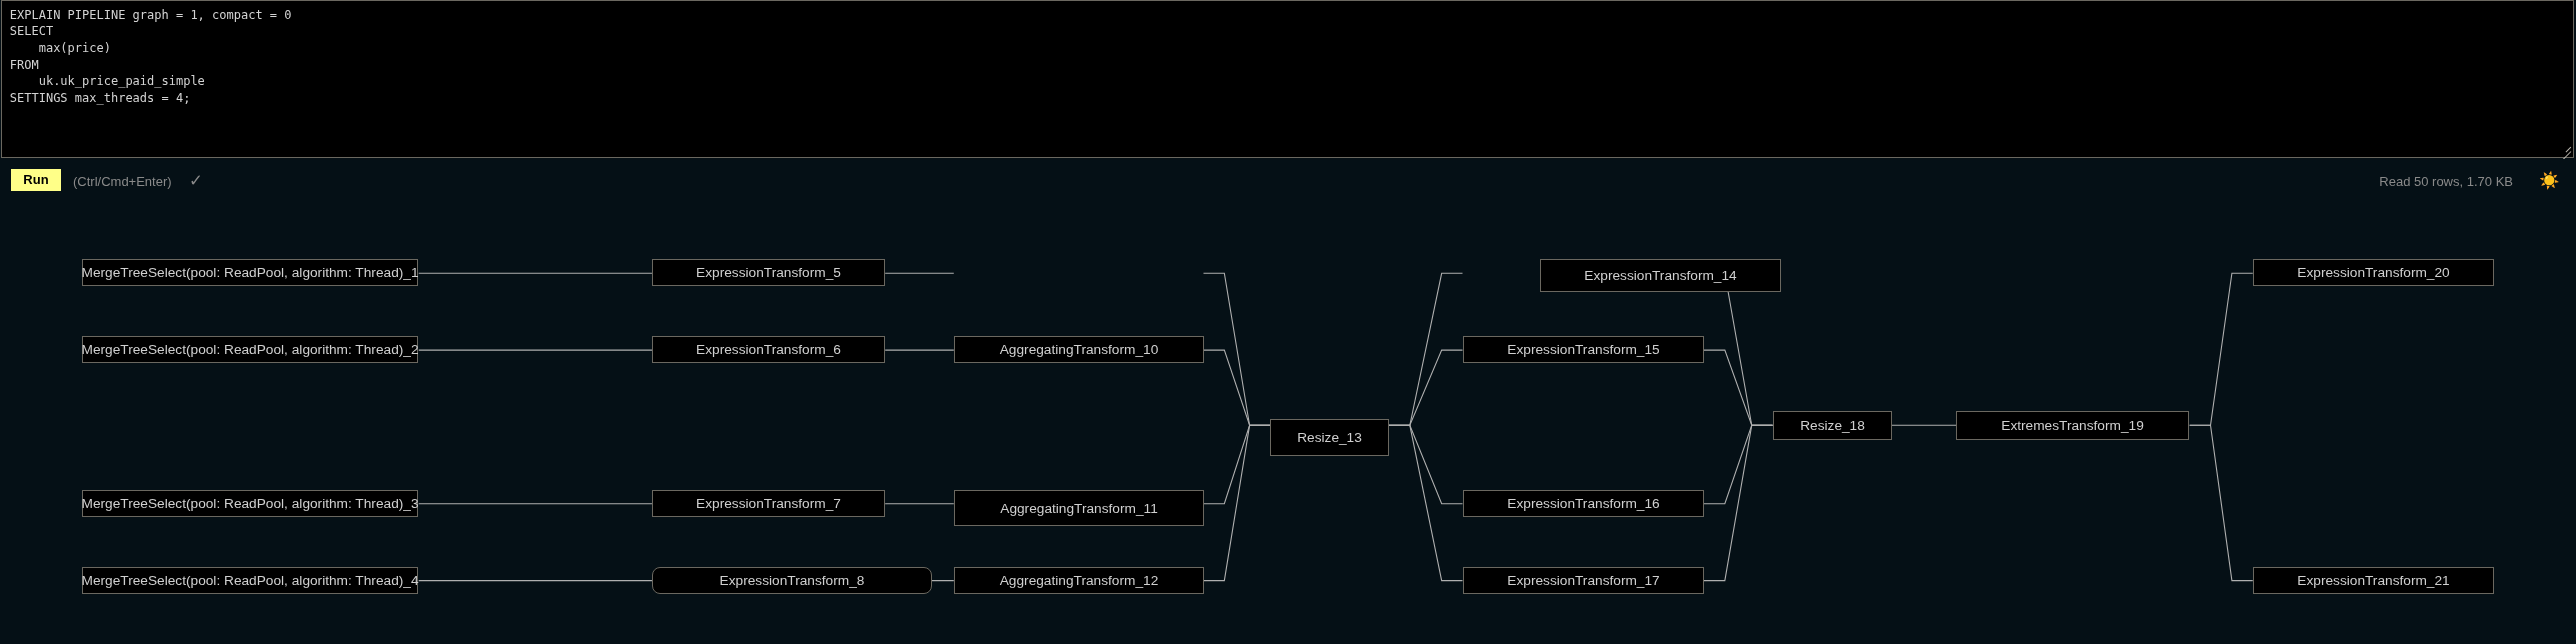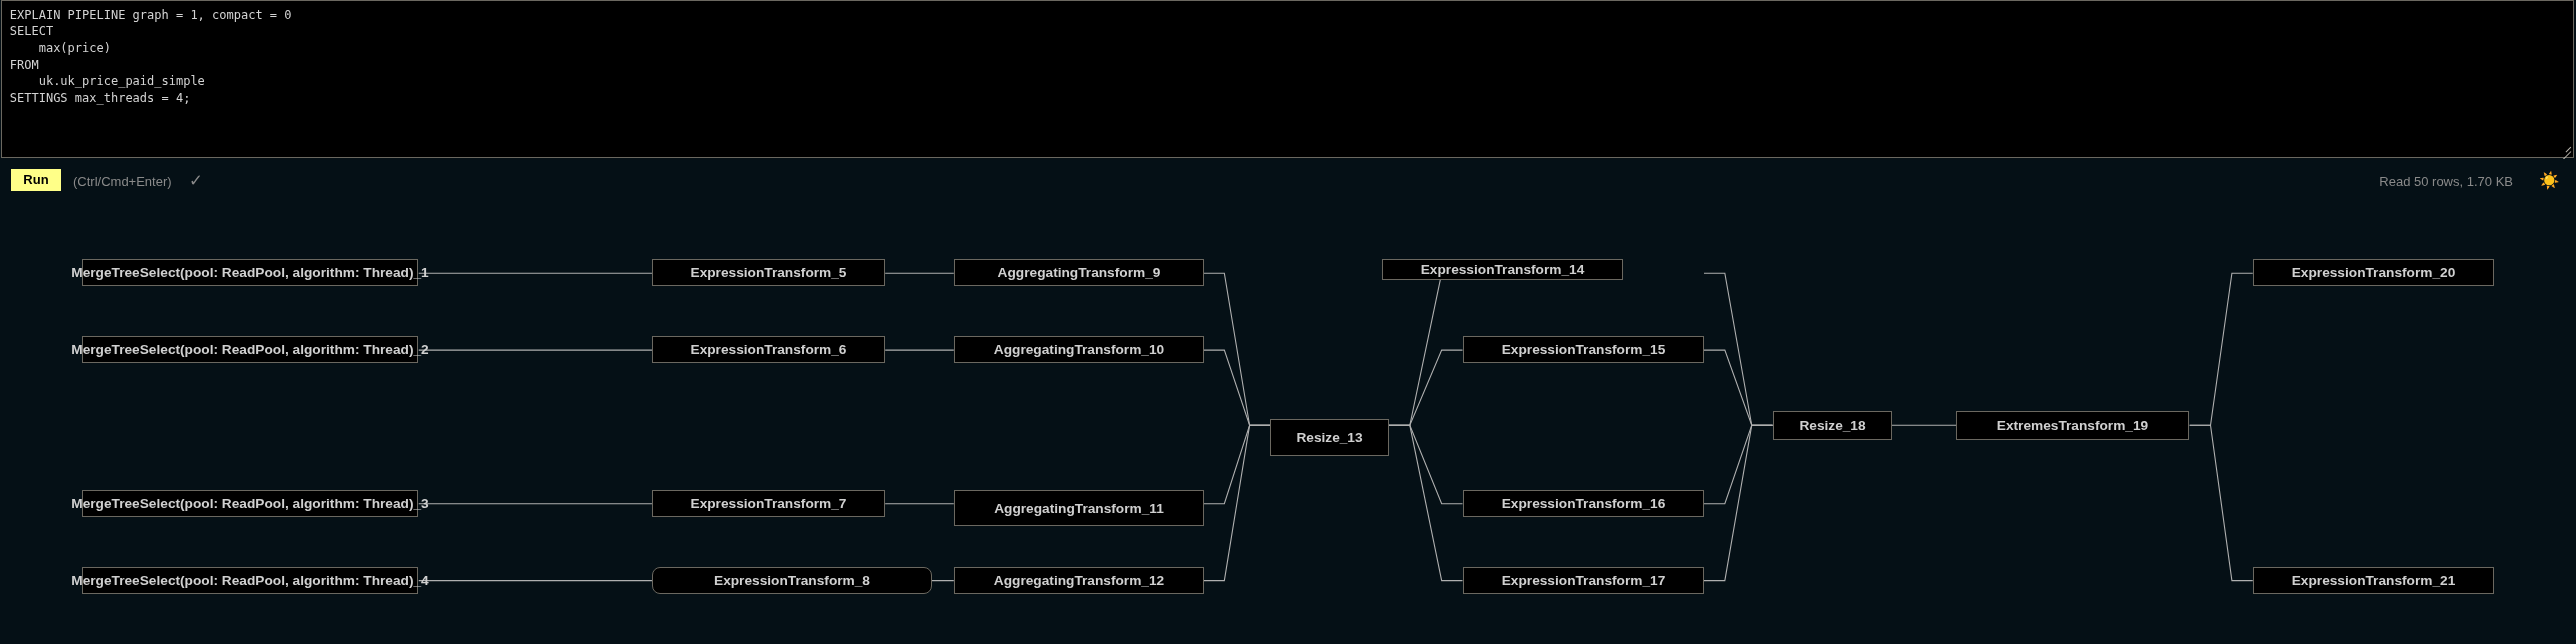--- a/index.html
+++ b/index.html
@@ -92,21 +92,20 @@
   }
   .gnode {
     position:absolute;
     background:#000000;
     border:1.1px solid #6b6860;
     color:#d0d0d0;
     font-size:13.7px;
     display:flex; align-items:center; justify-content:center;
     white-space:nowrap;
     cursor:pointer;
-    font-weight:bold;
   }
 </style>
 </head>
 <body>
 
 <div id="editor-wrap">
   <textarea id="sql-editor" spellcheck="false" style="">EXPLAIN PIPELINE graph = 1, compact = 0
 SELECT
     max(price)
 FROM
@@ -170,36 +169,33 @@
     </div>
     <div class="gnode" style="left: 652px; top: 137px; width: 233px; height: 27.4px;">
       <span>ExpressionTransform_6</span>
     </div>
     <div class="gnode" style="left: 652px; top: 291px; width: 233px; height: 27.4px;">
       <span>ExpressionTransform_7</span>
     </div>
     <div class="gnode" style="left: 652px; top: 368px; width: 280px; height: 27.4px; border-radius: 8px;">
       <span>ExpressionTransform_8</span>
     </div>
-    <div class="gnode" style="left: 954px; top: 60px; width: 250px; height: 27.4px;">
-      <span>AggregatingTransform_9</span>
-    </div>
     <div class="gnode" style="left: 954px; top: 137px; width: 250px; height: 27.4px;">
       <span>AggregatingTransform_10</span>
     </div>
     <div class="gnode" style="left: 954px; top: 291px; width: 250px; height: 36px;">
       <span>AggregatingTransform_11</span>
     </div>
     <div class="gnode" style="left: 954px; top: 368px; width: 250px; height: 27.4px;">
       <span>AggregatingTransform_12</span>
     </div>
     <div class="gnode" style="left: 1270px; top: 220px; width: 119px; height: 37px;">
       <span>Resize_13</span>
     </div>
-    <div class="gnode" style="left: 1382px; top: 60px; width: 241px; height: 21px;">
+    <div class="gnode" style="left: 1540px; top: 60px; width: 241px; height: 33px;">
       <span>ExpressionTransform_14</span>
     </div>
     <div class="gnode" style="left: 1463px; top: 137px; width: 241px; height: 27.4px;">
       <span>ExpressionTransform_15</span>
     </div>
     <div class="gnode" style="left: 1463px; top: 291px; width: 241px; height: 27.4px;">
       <span>ExpressionTransform_16</span>
     </div>
     <div class="gnode" style="left: 1463px; top: 368px; width: 241px; height: 27.4px;">
       <span>ExpressionTransform_17</span>

